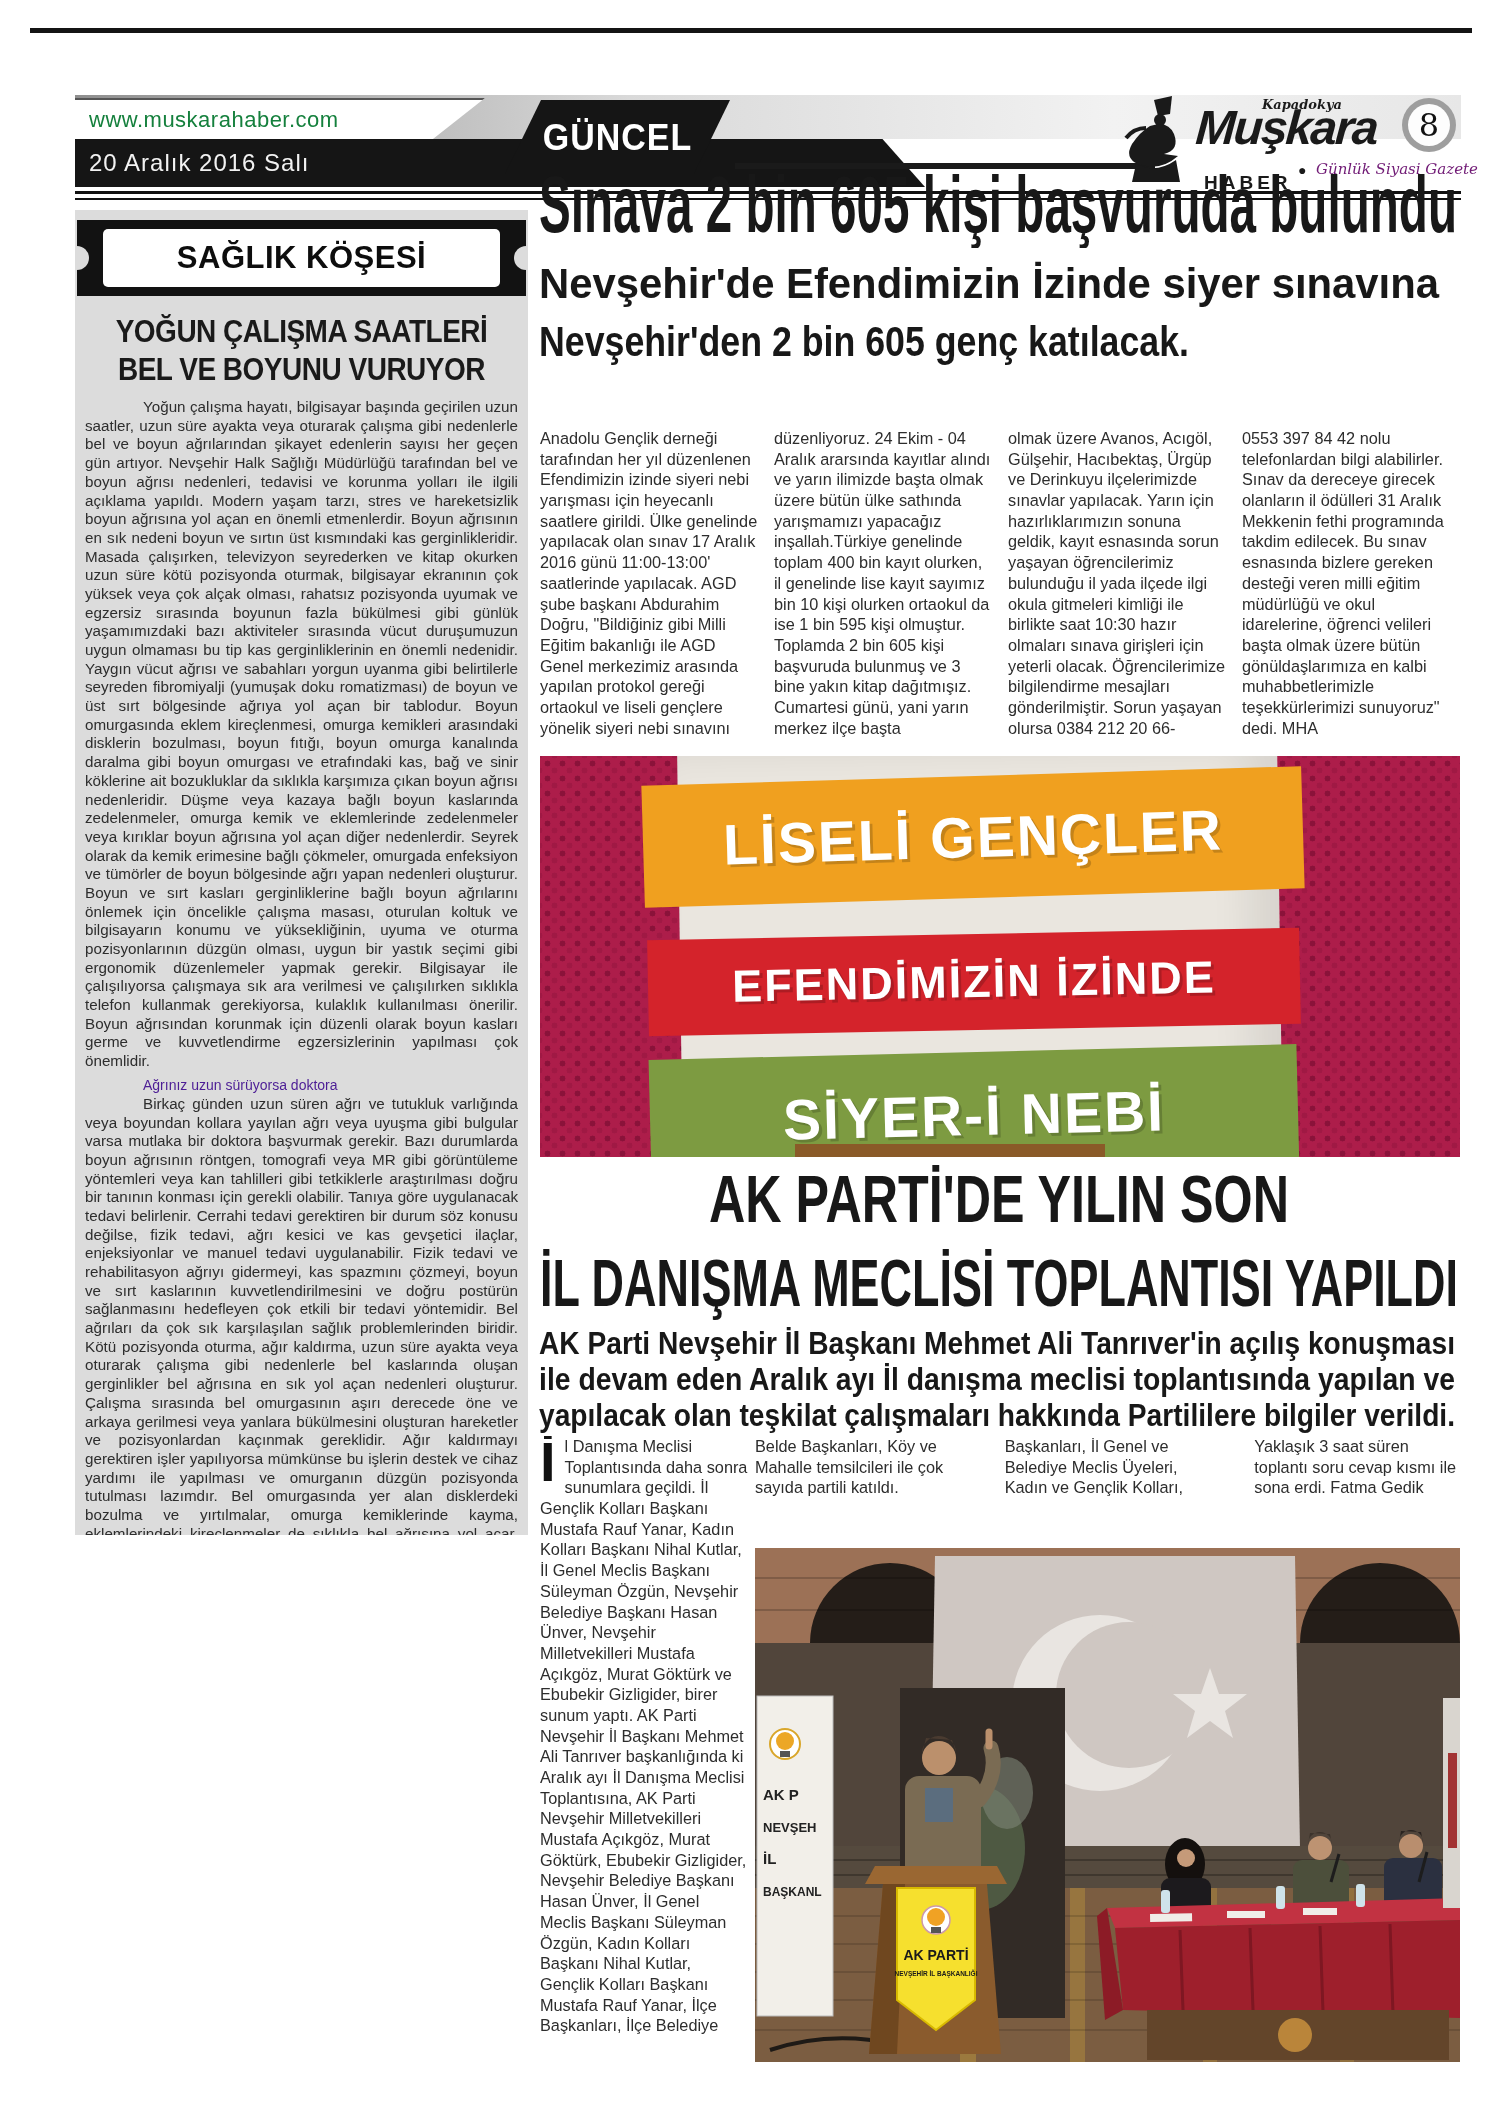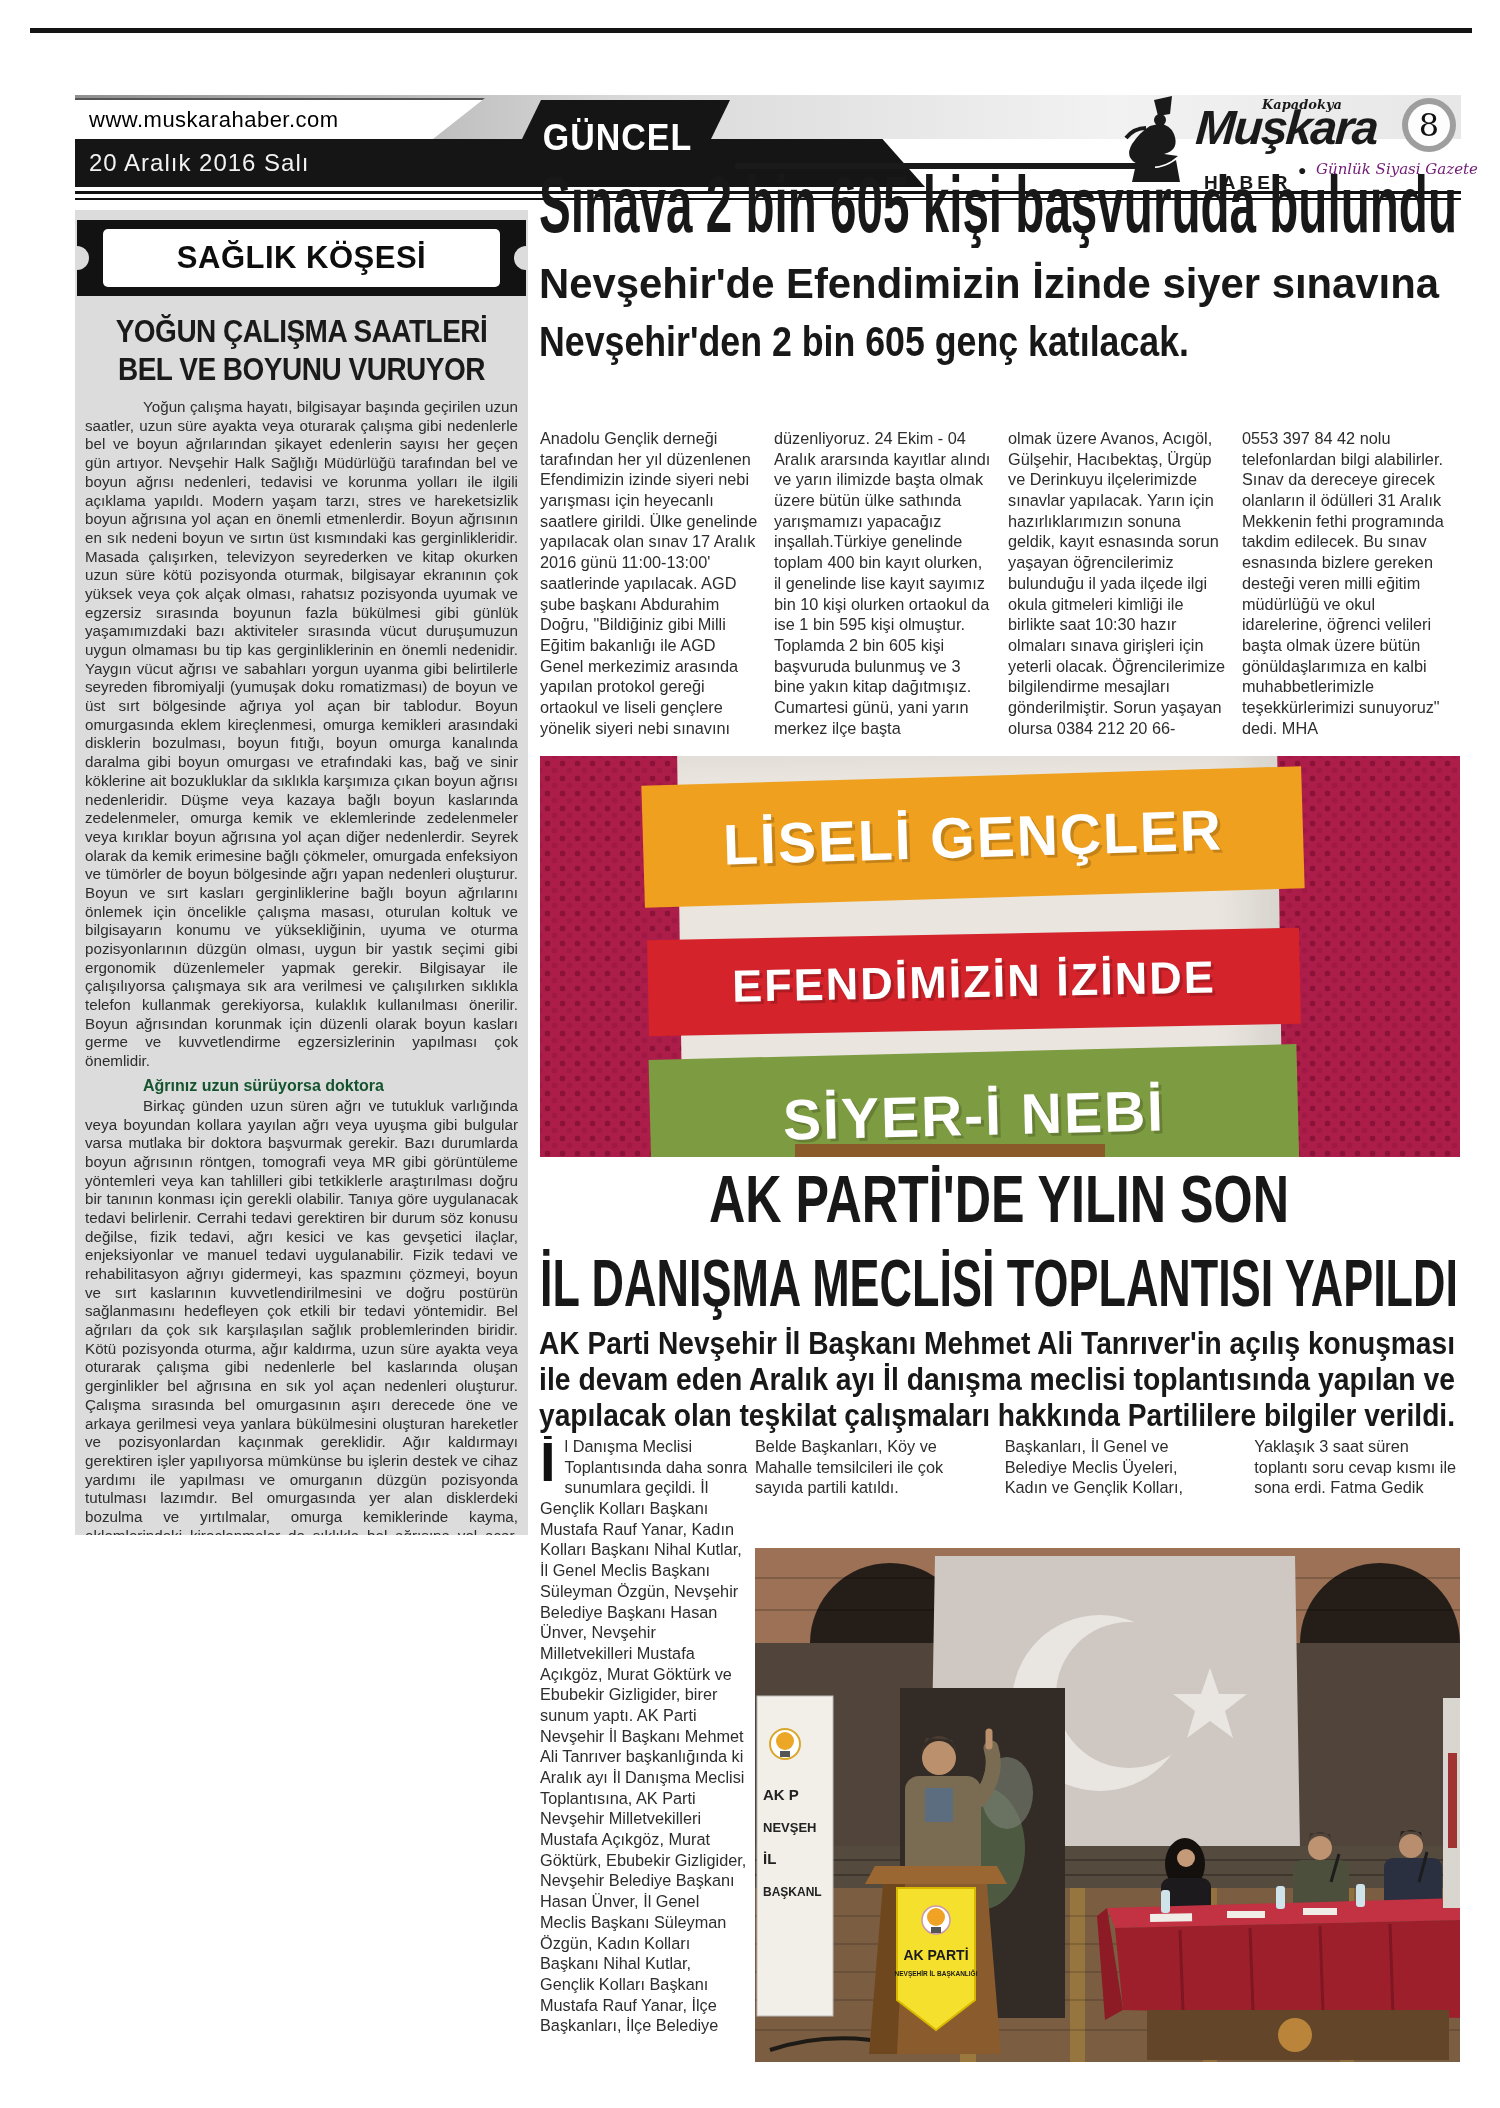--- a/index.html
+++ b/index.html
@@ -7,21 +7,21 @@
         font-family:"Liberation Sans",sans-serif;color:#1a1a1a;}
   .abs{position:absolute;}
 
   
   #topline{left:30px;top:28px;width:1442px;height:5px;background:#141414;}
   #hdr-gray{left:75px;top:95px;width:1386px;height:44px;
             background:linear-gradient(90deg,#8f8f8f,#d9d9d9 40%,#f2f2f2 75%,#e7e7e7);}
   #site-box{left:75px;top:98px;width:410px;height:40px;background:#fff;
             clip-path:polygon(0 0,100% 0,87% 100%,0 100%);
             border-top:2px solid #555;display:flex;align-items:center;}
-  #site-box span{font-size:22px;color:#000000;padding-left:14px;letter-spacing:.5px;}
+  #site-box span{font-size:22px;color:#15803d;padding-left:14px;letter-spacing:.5px;}
   #date-band{left:75px;top:139px;width:850px;height:48px;background:#151515;
              clip-path:polygon(0 0,95% 0,100% 100%,0 100%);display:flex;align-items:center;}
   #date-band span{color:#f2f2f2;font-size:24px;padding-left:14px;letter-spacing:1px;}
   #guncel-wedge{left:505px;top:100px;width:225px;height:74px;background:#151515;
                 clip-path:polygon(16% 0,100% 0,84% 100%,0 100%);
                 display:flex;align-items:center;justify-content:center;}
   #guncel-wedge span{color:#fff;font-weight:bold;font-size:34px;letter-spacing:1px;
                      transform:scaleY(1.1);}
   #hdr-line-right{left:735px;top:163px;width:420px;height:6px;background:#1a1a1a;}
   #hdr-rule{left:75px;top:191px;width:1386px;height:4px;border-top:3px solid #111;
@@ -47,22 +47,22 @@
       border-radius:50%;background:#dcdcdc;}
   .ribbon::before{left:-12px;} .ribbon::after{right:-12px;}
   .ribbon-inner{position:absolute;left:26px;right:26px;top:9px;bottom:9px;background:#fff;
       border-radius:5px;display:flex;align-items:center;justify-content:center;
       font-weight:bold;font-size:31px;letter-spacing:.5px;color:#0d0d0d;}
   .health-headline{margin-top:16px;text-align:center;font-weight:bold;font-size:28px;
       line-height:1.18;letter-spacing:-.5px;transform:scaleY(1.15);transform-origin:top;}
   .health-body{margin:20px 10px 0 10px;font-size:15.2px;line-height:1.23;
       text-align:justify;color:#2d2d2d;}
   .health-body p{margin:0;text-indent:58px;}
-  .health-sub{margin:6px 10px 0 10px;font-weight:bold;font-size:16px;text-indent:58px;
-      color:#14532d;}
+  .health-sub{margin:6px 10px 0 10px;font-weight:normal;font-size:14px;text-indent:58px;
+      color:#4c1d95;}
 
   
   .headline-svg text{font-family:"Liberation Sans",sans-serif;font-weight:bold;fill:#181818;}
   #exam-cols{left:540px;top:428px;width:920px;height:320px;display:flex;gap:16px;}
   #exam-cols .col{flex:1;font-size:16.3px;line-height:1.27;color:#2d2d2d;overflow:hidden;}
 
   
   #banner{left:540px;top:756px;width:920px;height:401px;overflow:hidden;
      background-color:#ad1d4a;
      background-image:radial-gradient(rgba(110,10,45,.55) 26%,transparent 30%),

